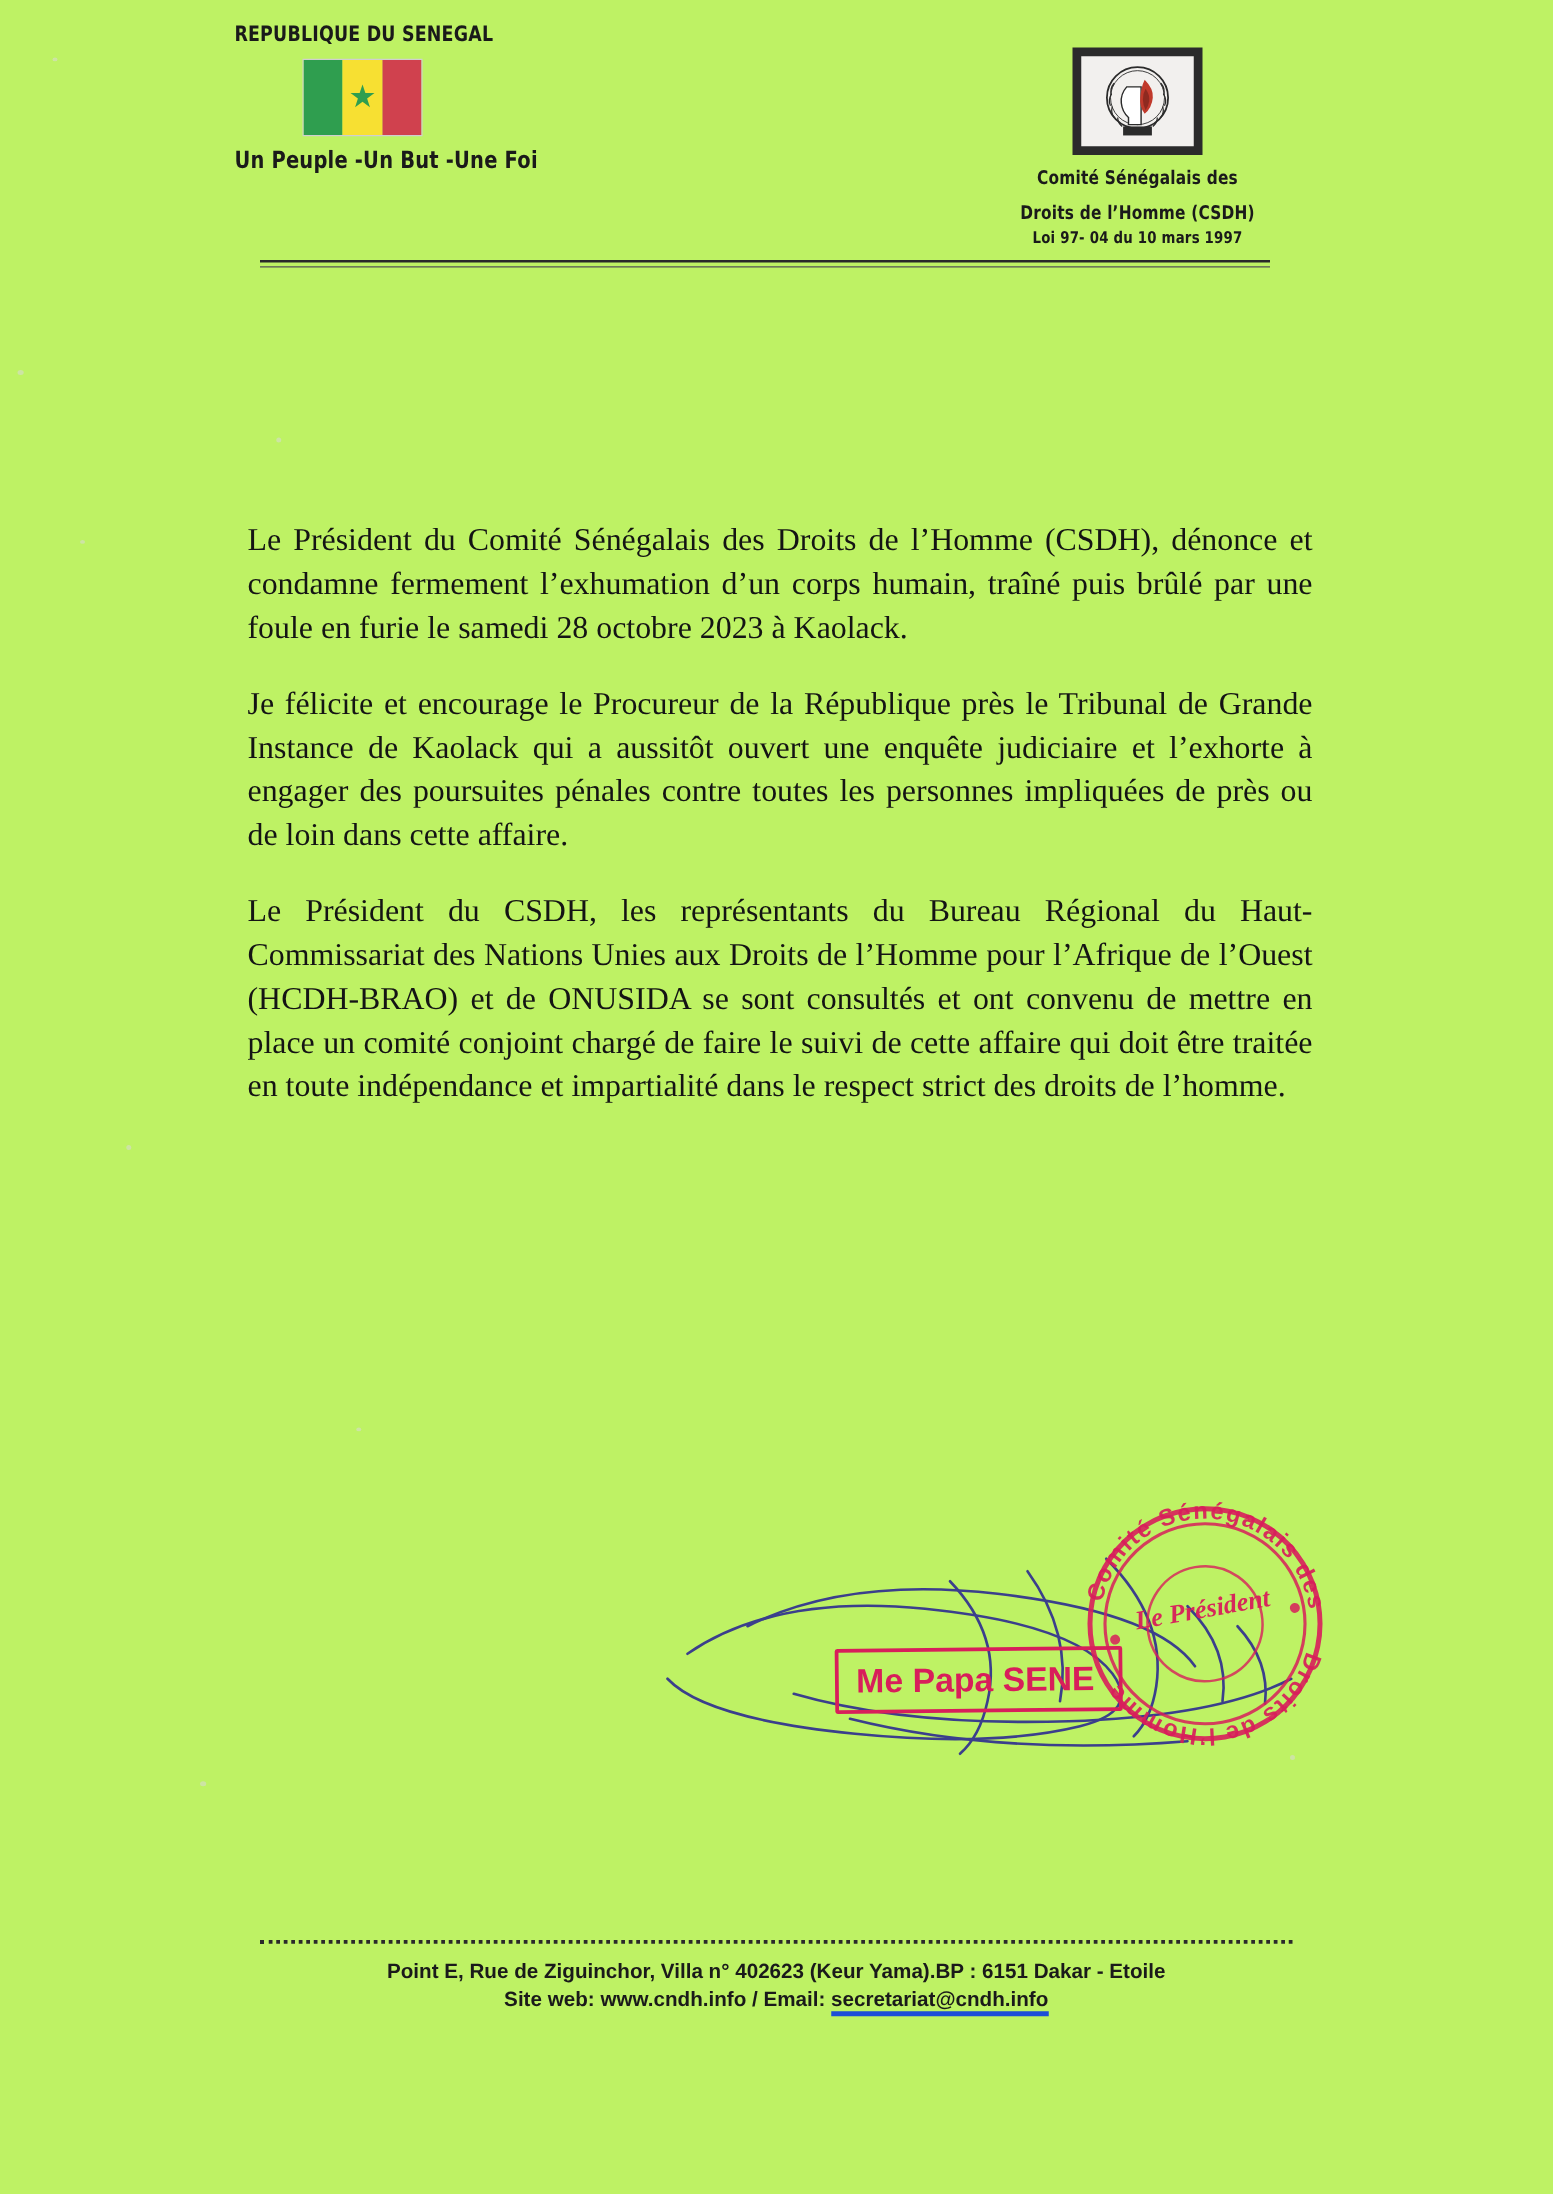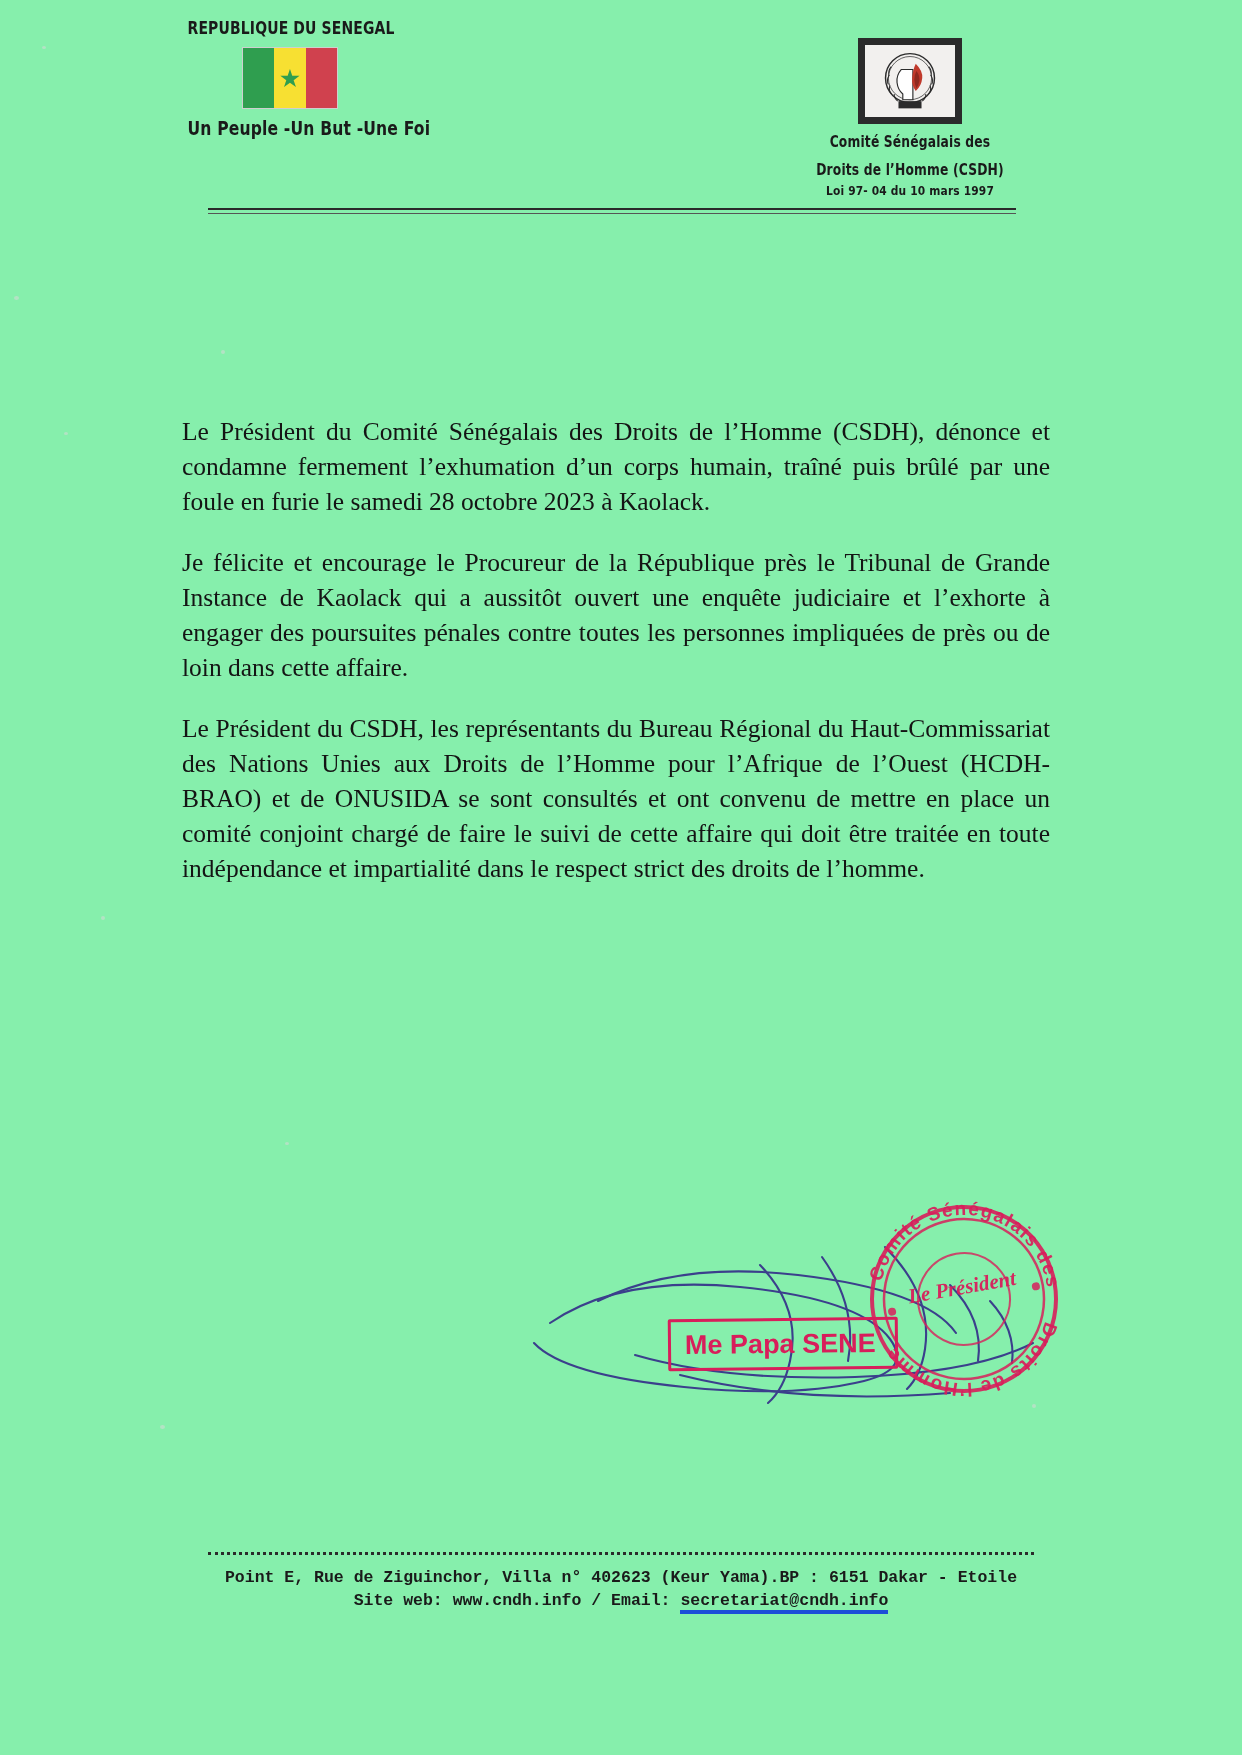--- a/index.html
+++ b/index.html
@@ -12,21 +12,21 @@
     font-family: "Liberation Serif", "DejaVu Serif", serif;
     position: relative;
     overflow: hidden;
     color: #111;
   }
 
   .page {
     position: relative;
     width: 1242px;
     height: 1755px;
-    background: #86efac;
+    background: #bef264;
   }
 
   
   .speck { position: absolute; background: #d8d8d8; border-radius: 50%; opacity: .55; }
 
   
   .header {
     position: absolute;
     left: 0; top: 0;
     width: 1242px;
@@ -122,21 +122,21 @@
     padding-bottom: 2px;
   }
 
   
   .body-text {
     position: absolute;
     left: 182px; top: 414px;
     width: 868px;
   }
   .body-text p {
-    margin: 0 0 26px 0;
+    margin: 0 0 26px 16px;
     font-size: 25.5px;
     line-height: 35px;
     text-align: justify;
     color: #141414;
     font-family: "Liberation Serif", serif;
   }
 
   
   .sig-block {
     position: absolute;
@@ -199,21 +199,21 @@
     position: absolute;
     left: 208px; top: 1552px;
     width: 826px;
     border-top: 3px dotted #2a2a2a;
   }
   .footer {
     position: absolute;
     left: 0; top: 1566px;
     width: 1242px;
     text-align: center;
-    font-family: Liberation Mono, monospace;
+    font-family: Liberation Sans, sans-serif;
     font-weight: bold;
     font-size: 16.5px;
     line-height: 23px;
     color: #1a1a1a;
   }
   .footer .email { border-bottom: 4px solid #1d4ed8; }
 </style>
 </head>
 <body>
 

